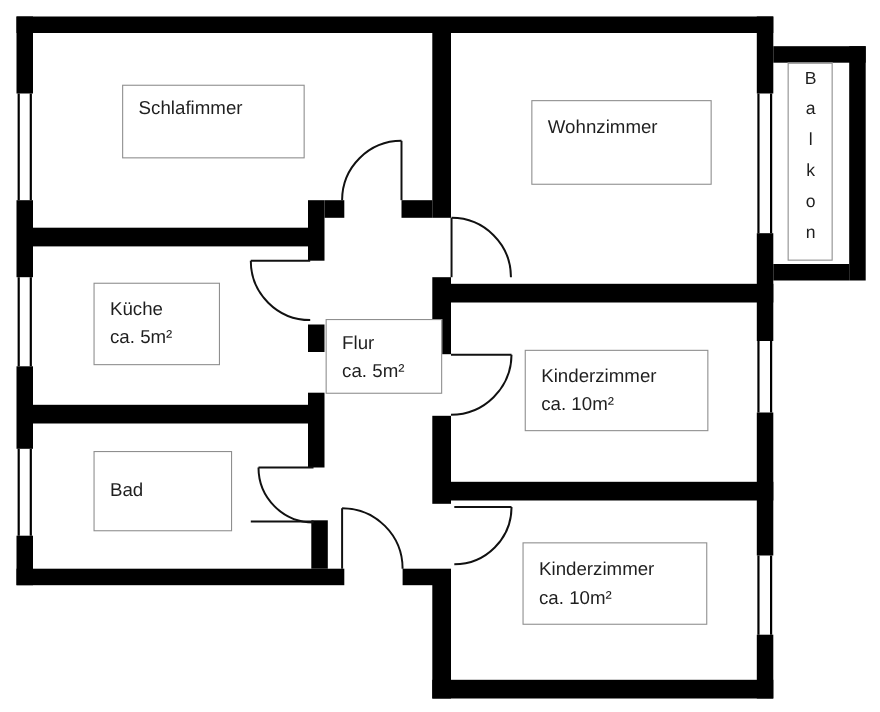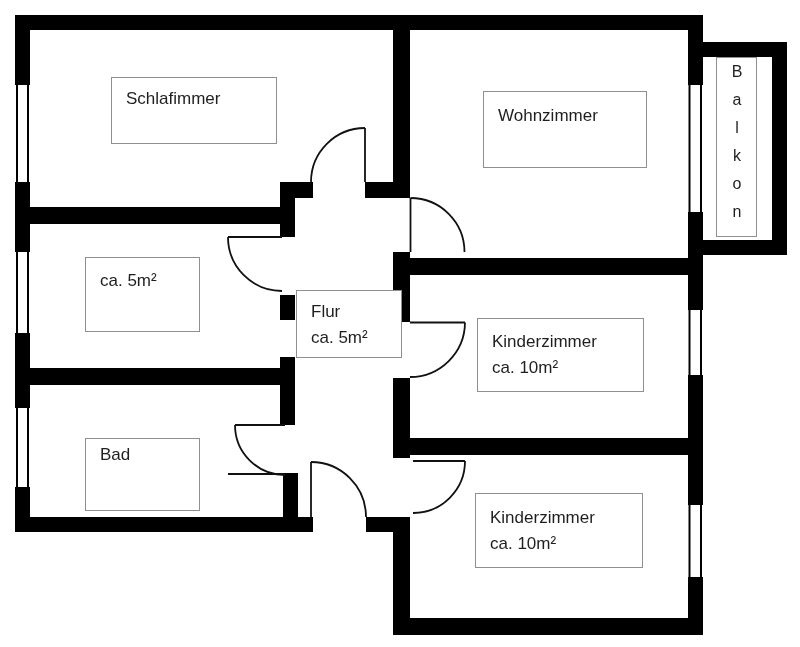--- a/index.html
+++ b/index.html
@@ -19,21 +19,21 @@
     font-size:17px;
     line-height:26px;
     padding:8px 0 0 14px;
     box-sizing:border-box;
     white-space:nowrap;
   }
   .box-schlafzimmer{left:85px;top:77px;width:166px;height:67px;margin-left:26px;}
   .box-wohnzimmer{left:483px;top:75px;width:164px;height:77px;padding-top:11px;margin-top:16px;}
   .box-kueche{left:85px;top:257px;width:115px;height:75px;padding-top:10px;}
   .box-flur{left:296px;top:290px;width:106px;height:68px;}
-  .box-bad{left:85px;top:410px;width:115px;height:73px;padding-top:3px;margin-top:28px;}
+  .box-bad{left:85px;top:410px;width:126px;height:73px;padding-top:22px;}
   .box-kind1{left:477px;top:318px;width:167px;height:74px;padding-top:10px;}
   .box-kind2{left:475px;top:493px;width:168px;height:75px;padding-top:11px;}
   .box-balkon{
     left:716px;top:57px;width:41px;height:180px;
     padding:0;
     display:flex;align-items:center;justify-content:center;
   }
   .vertical-text{
     writing-mode:vertical-lr;
     text-orientation:upright;
@@ -145,20 +145,21 @@
 
   <div class="room-label box-schlafzimmer">
     <div>Schlafimmer</div>
   </div>
 
   <div class="room-label box-wohnzimmer">
     <div>Wohnzimmer</div>
   </div>
 
   <div class="room-label box-kueche">
+    <div>Küche</div>
     <div>ca. 5m²</div>
   </div>
 
   <div class="room-label box-flur">
     <div>Flur</div>
     <div>ca. 5m²</div>
   </div>
 
   <div class="room-label box-bad">
     <div>Bad</div>

